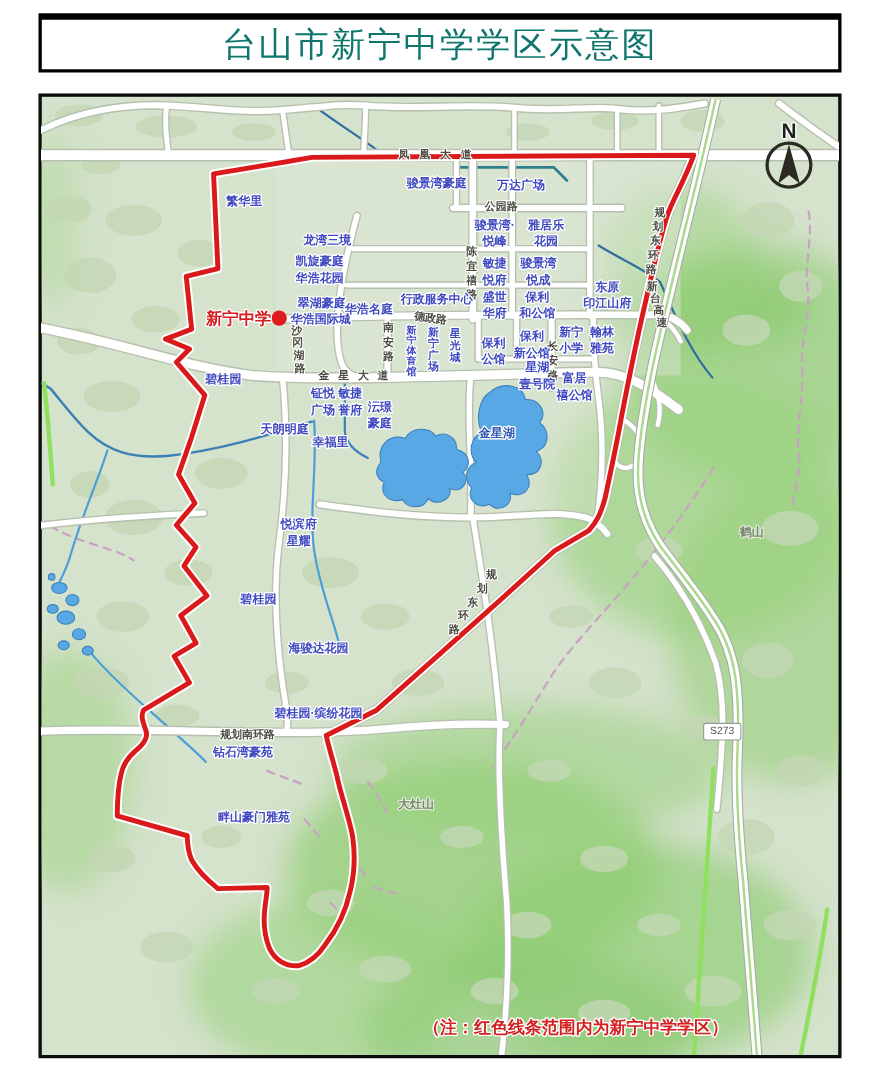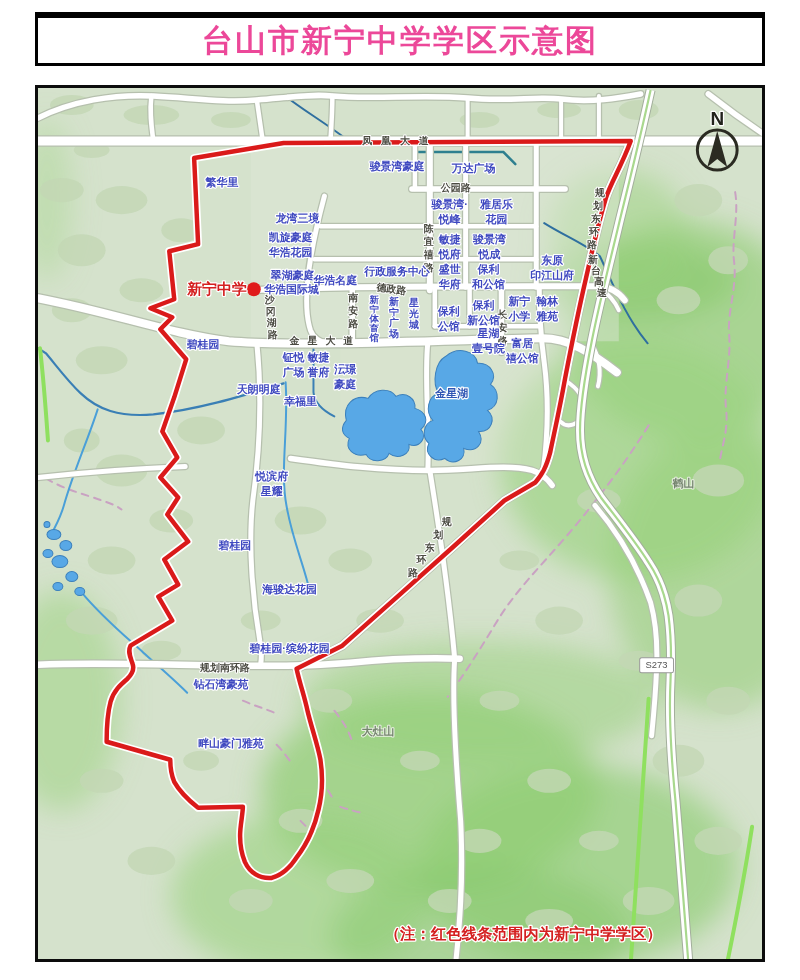--- a/index.html
+++ b/index.html
@@ -1,21 +1,21 @@
 <!DOCTYPE html>
 <html><head>
 <meta charset="utf-8">
 <style>
   html,body{margin:0;padding:0;background:#fff;}
   .page{position:relative;width:800px;height:980px;background:#fff;overflow:hidden;
         font-family:"Liberation Sans","DejaVu Sans",sans-serif;}
   .title-box{position:absolute;left:35px;top:12px;width:730px;height:54px;
      box-sizing:border-box;border:3px solid #000;border-top-width:6px;background:#fff;
      display:flex;align-items:center;justify-content:center;}
-  .title-box span{font-size:31px;font-weight:bold;color:#ec4899;letter-spacing:2px;}
+  .title-box span{font-size:31px;font-weight:normal;color:#0f766e;letter-spacing:2px;}
   .map-frame{position:absolute;left:35px;top:85px;width:730px;height:877px;
      box-sizing:border-box;border:3px solid #0c0c0c;background:#d5e2cc;overflow:hidden;}
   svg{display:block;width:100%;height:100%;}
   text.lbl{font-family:"Liberation Sans","DejaVu Sans",sans-serif;font-weight:bold;
      text-anchor:middle;paint-order:stroke;stroke:#ffffff;stroke-width:2.4px;
      stroke-linejoin:round;}
   text.estate{fill:#3f49c0;font-size:11px;}
   text.road{fill:#4b4b42;font-size:10px;font-weight:bold;stroke-width:2px;}
   text.mount{fill:#75856f;font-size:11px;stroke:#e9f0e2;stroke-width:2px;}
   text.red{fill:#d42020;font-size:15px;}

